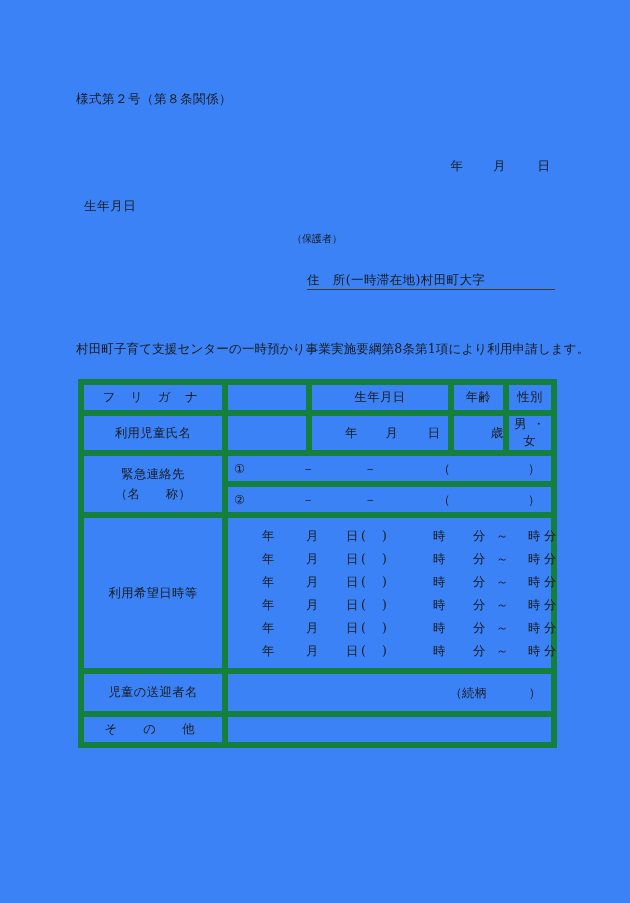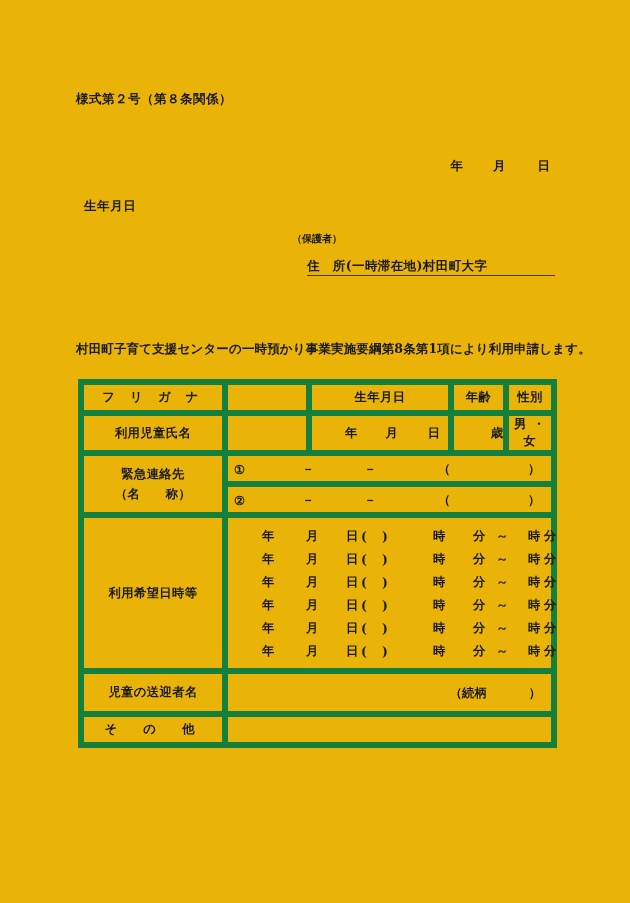--- a/index.html
+++ b/index.html
@@ -12,22 +12,21 @@
     height: 903px;
     position: relative;
     font-family: "DejaVu Serif", "Liberation Serif", serif;
     color: #1a1a1a;
     overflow: hidden;
   }
 
   .page {
     position: absolute;
     inset: 0;
-    background: #eab308;
-    font-weight: bold;
+    background: #3b82f6;
   }
 
   
   .form-no {
     position: absolute;
     left: 76px;
     top: 91px;
     font-size: 12.5px;
     letter-spacing: 0.5px;
     white-space: nowrap;
@@ -91,21 +90,21 @@
     height: 15px;
     margin-left: 0;
   }
   .field-row .lbl.under {
     border-bottom: 1px solid #3a3a3a;
     padding-bottom: 0px;
   }
 
   #addr-row {
     left: 307px;
-    top: 258px;
+    top: 272px;
     width: 248px;
   }
   #name-row {
     left: 307px;
     top: 300px;
     width: 248px;
   }
 
   .statement {
     position: absolute;

